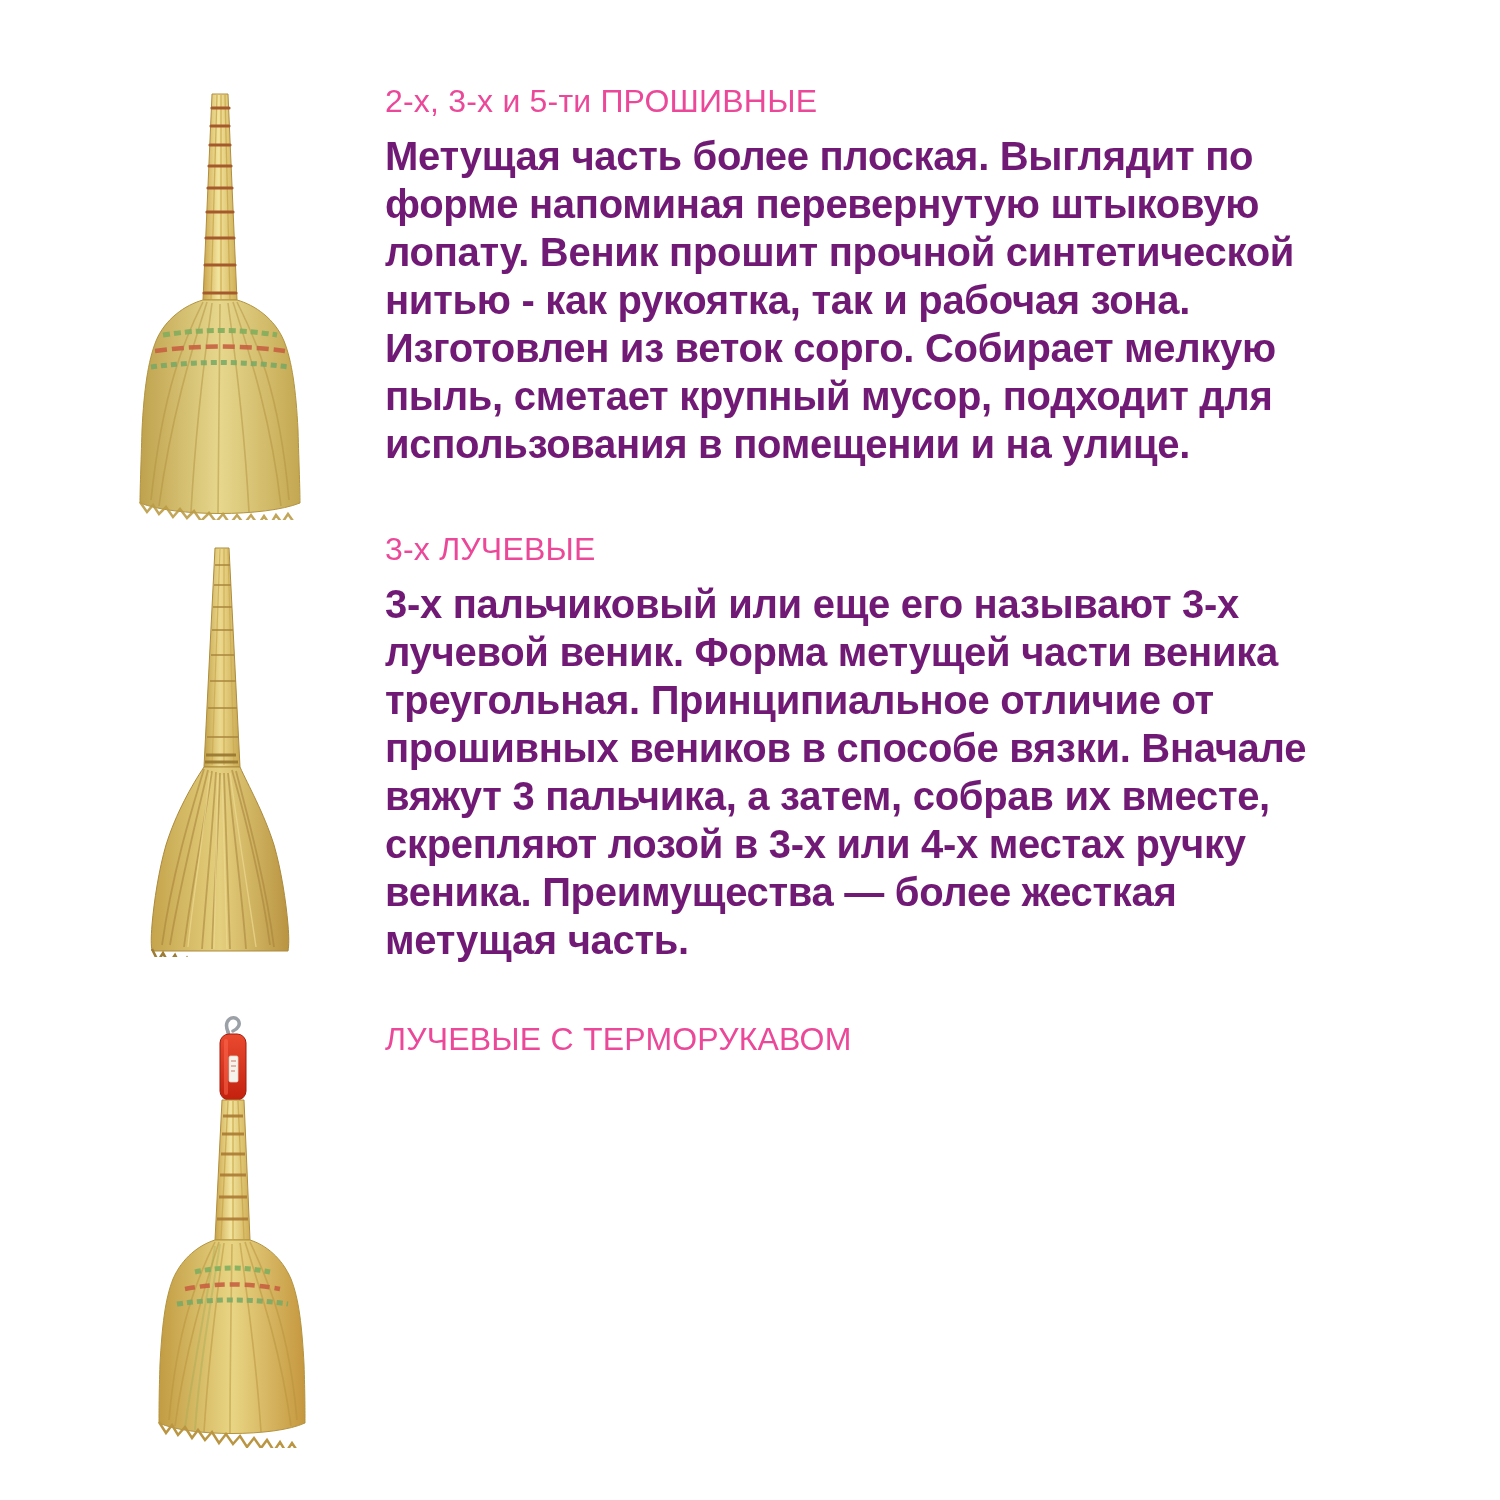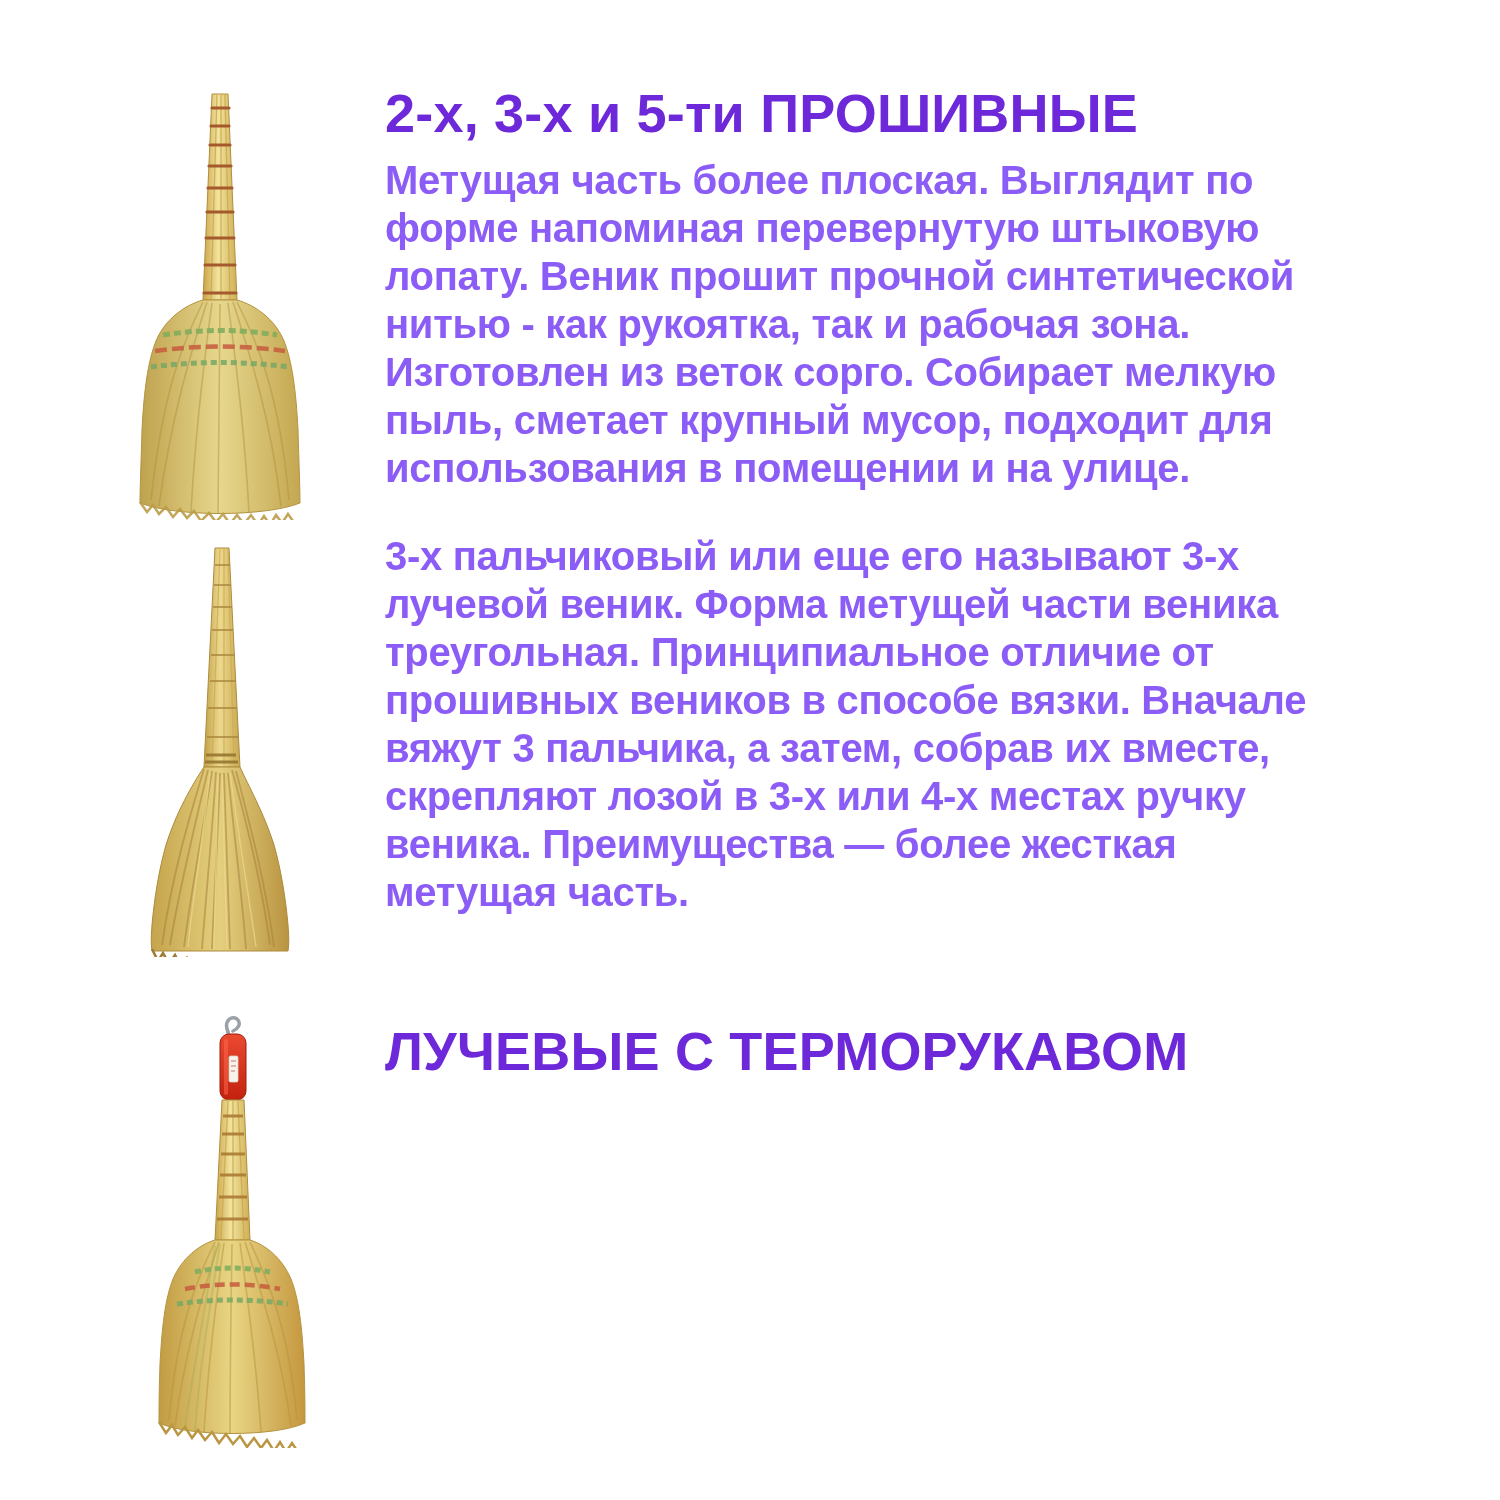--- a/index.html
+++ b/index.html
@@ -6,32 +6,32 @@
   .canvas{
     position:relative;
     width:1500px;height:1500px;
     background:#ffffff;
     overflow:hidden;
     font-family:"Liberation Sans", sans-serif;
   }
   .text-block{position:absolute;width:1078px;}
   .text-block h2{
     margin:0 0 13px 0;
-    font-size:54px;
+    font-size:32px;
     line-height:1.1;
-    font-weight:700;
-    color:#6d28d9;
+    font-weight:400;
+    color:#ec4899;
     letter-spacing:0.2px;
   }
   .text-block p{
     margin:0;
     font-size:40px;
     line-height:48px;
     font-weight:700;
-    color:#8b5cf6;
+    color:#701a75;
     letter-spacing:-0.3px;
     white-space:pre-line;
   }
   .broom{position:absolute;margin:0;padding:0;}
   .broom svg{display:block;width:100%;height:100%;}
   .s1{left:385px;top:84px;}
   .s2{left:385px;top:532px;}
   .s3{left:385px;top:1022px;}
   .b1{left:115px;top:88px;width:210px;height:432px;}
   .b2{left:120px;top:545px;width:200px;height:412px;}
@@ -106,20 +106,21 @@
       <g>
         <path d="M84,222 C72,240 56,268 46,300 C39,324 34,356 32,380 C31,392 31,400 32,406 L168,406 C169,400 169,392 168,380 C166,356 161,324 154,300 C144,268 128,240 120,222 Z" fill="url(#g2s)" stroke="#ab8a3c" stroke-width="1"></path>
         <path d="M84,224 C70,270 52,330 42,400 M92,226 C84,280 72,340 64,402 M100,228 C98,290 94,350 92,404 M108,228 C114,290 122,350 126,404 M116,226 C130,280 146,340 154,402 M88,225 C76,275 60,340 50,400 M112,225 C126,275 142,340 150,400 M104,228 C106,290 108,350 110,404 M96,227 C92,290 86,350 82,404" stroke="#a5823a" stroke-width="1.8" fill="none" opacity="0.55"></path>
         <path d="M98,230 C96,300 95,360 94,404 M102,230 C104,300 106,360 107,404 M90,228 C82,300 72,360 68,402 M110,228 C120,300 130,360 136,402" stroke="#ecd98e" stroke-width="1.4" fill="none" opacity="0.7"></path>
         <path d="M32,404 l6,12 5,-8 6,11 6,-9 6,12 6,-9 7,11 6,-9 7,12 7,-10 7,11 7,-9 7,12 7,-10 7,11 6,-9 7,12 6,-10 6,11 6,-9 6,10" stroke="#9d7c36" stroke-width="2.6" fill="none"></path>
       </g>
     </svg>
   </figure>
 
   <section class="text-block s2">
+    <h2>3-х ЛУЧЕВЫЕ</h2>
     <p>3-х пальчиковый или еще его называют 3-х
 лучевой веник. Форма метущей части веника
 треугольная. Принципиальное отличие от
 прошивных веников в способе вязки. Вначале
 вяжут 3 пальчика, а затем, собрав их вместе,
 скрепляют лозой в 3-х или 4-х местах ручку
 веника. Преимущества — более жесткая
 метущая часть.</p>
   </section>
 

